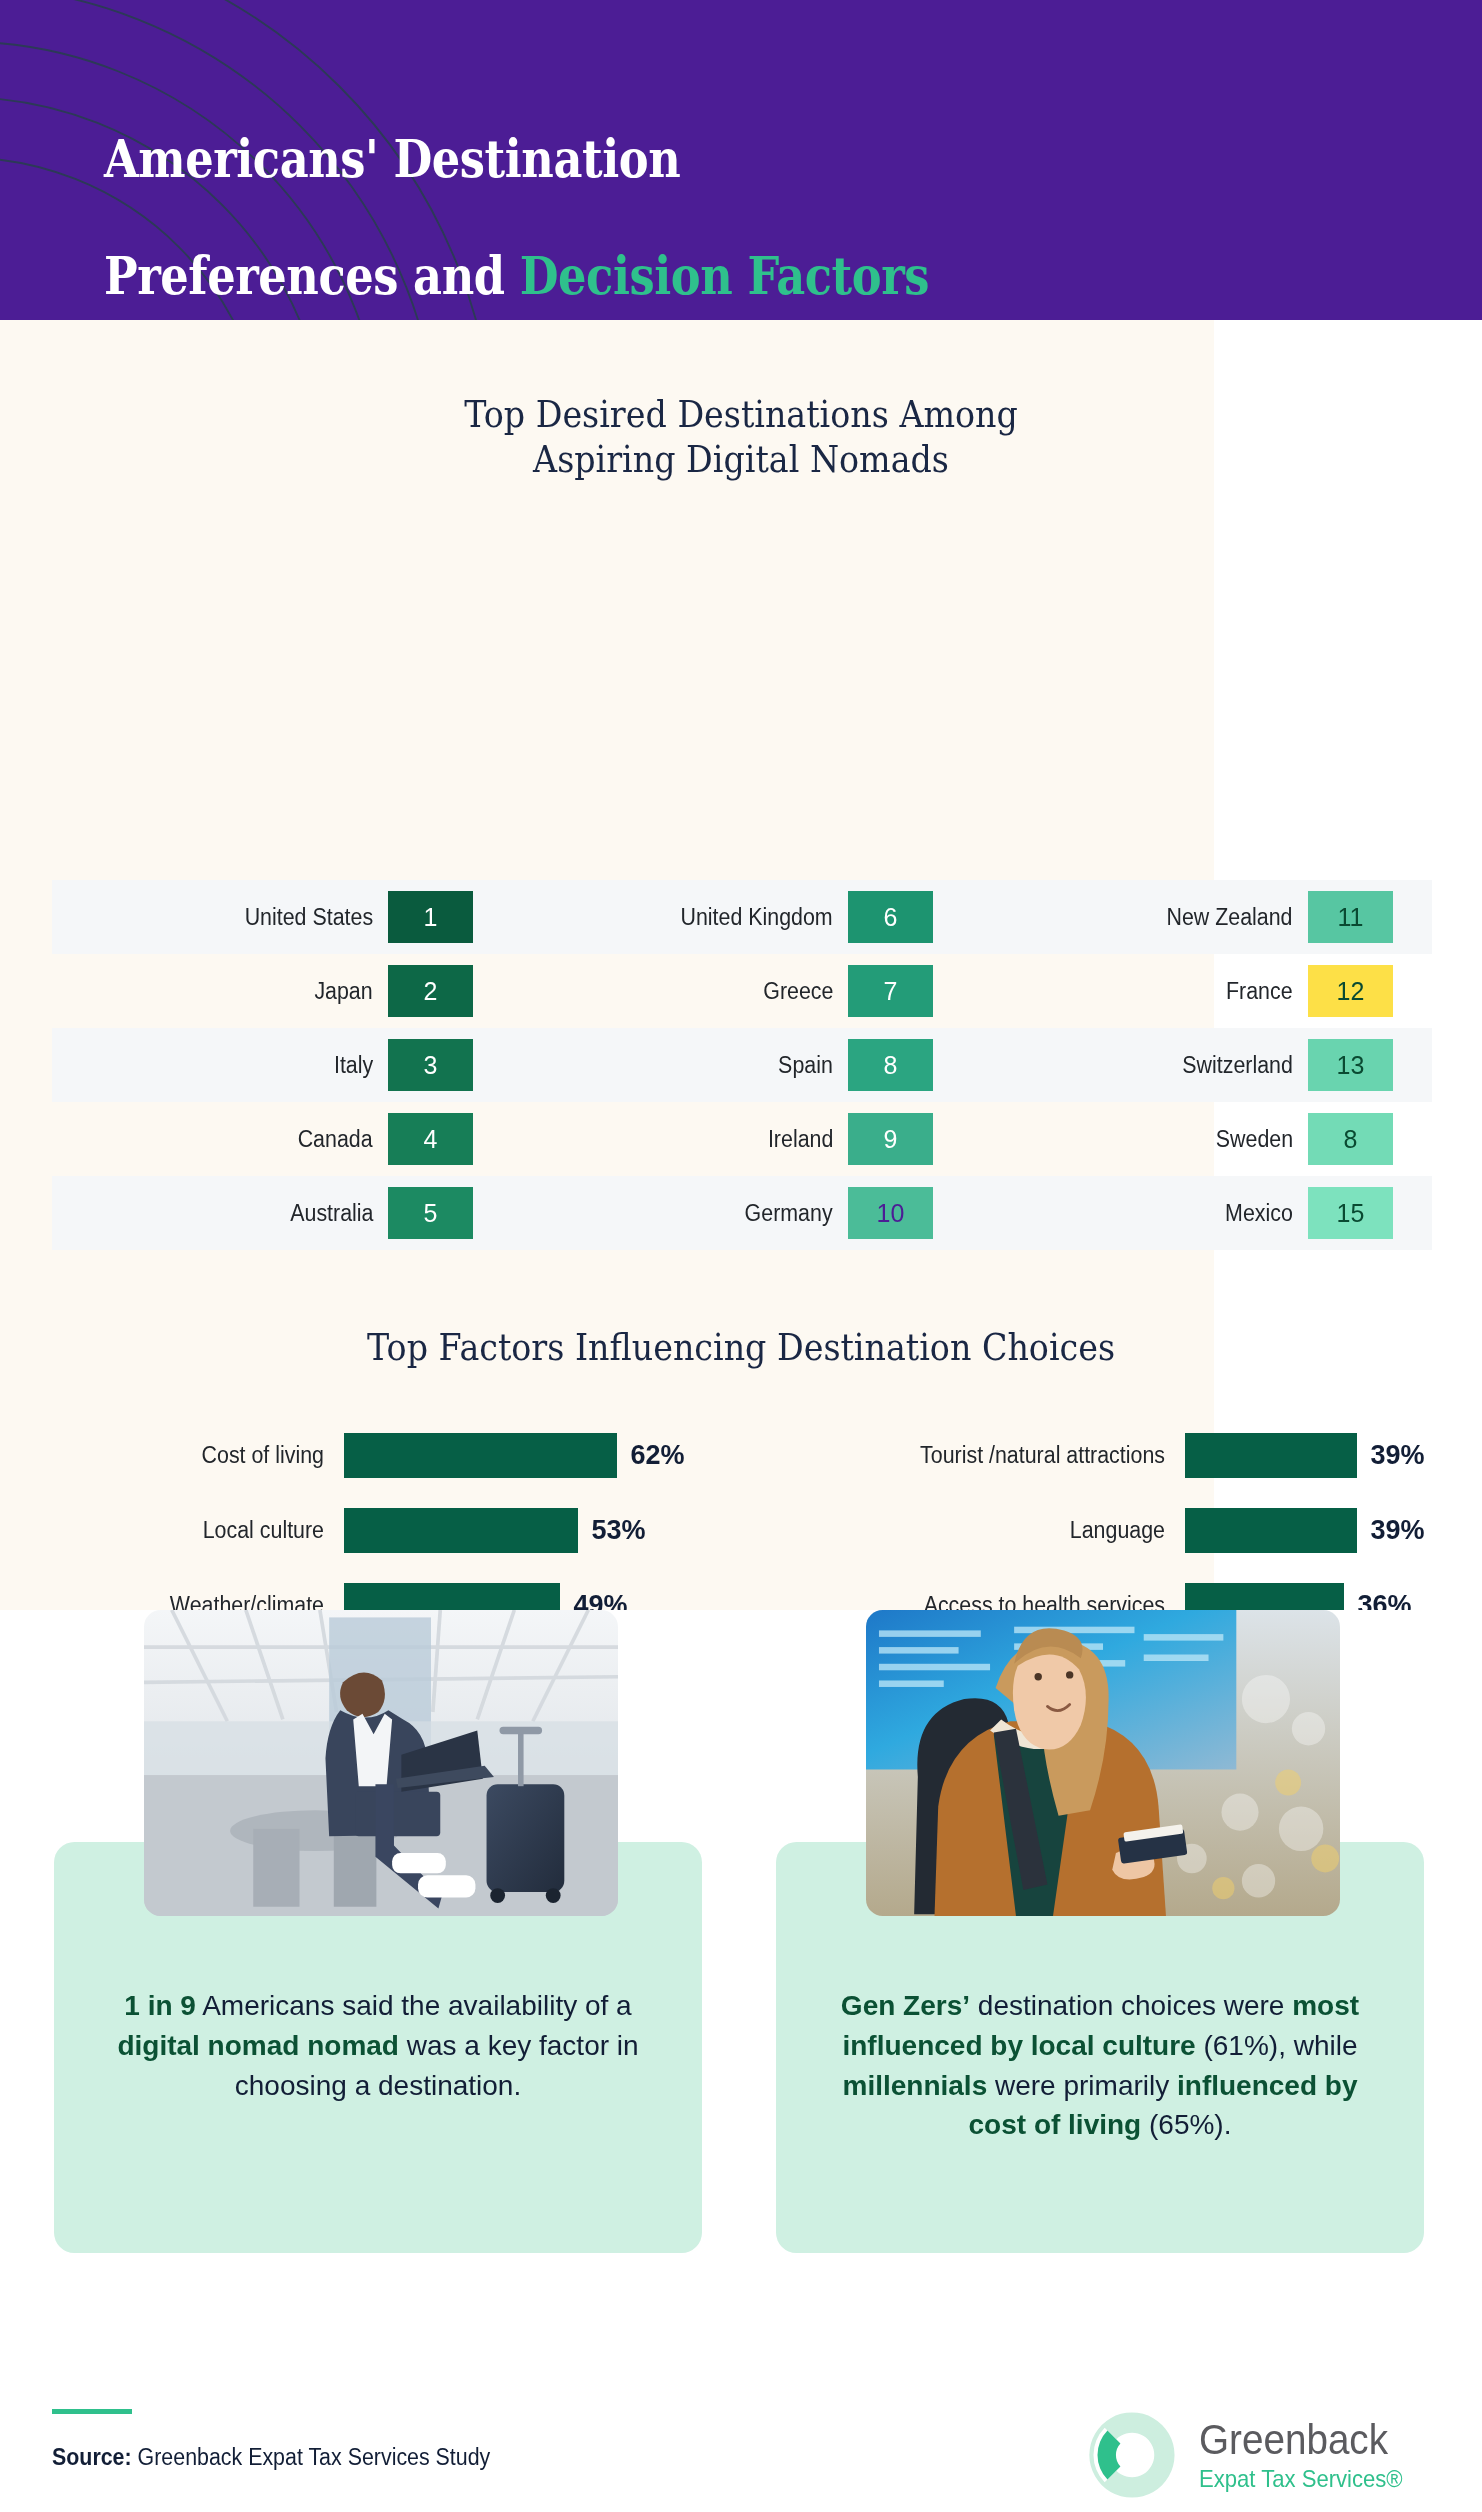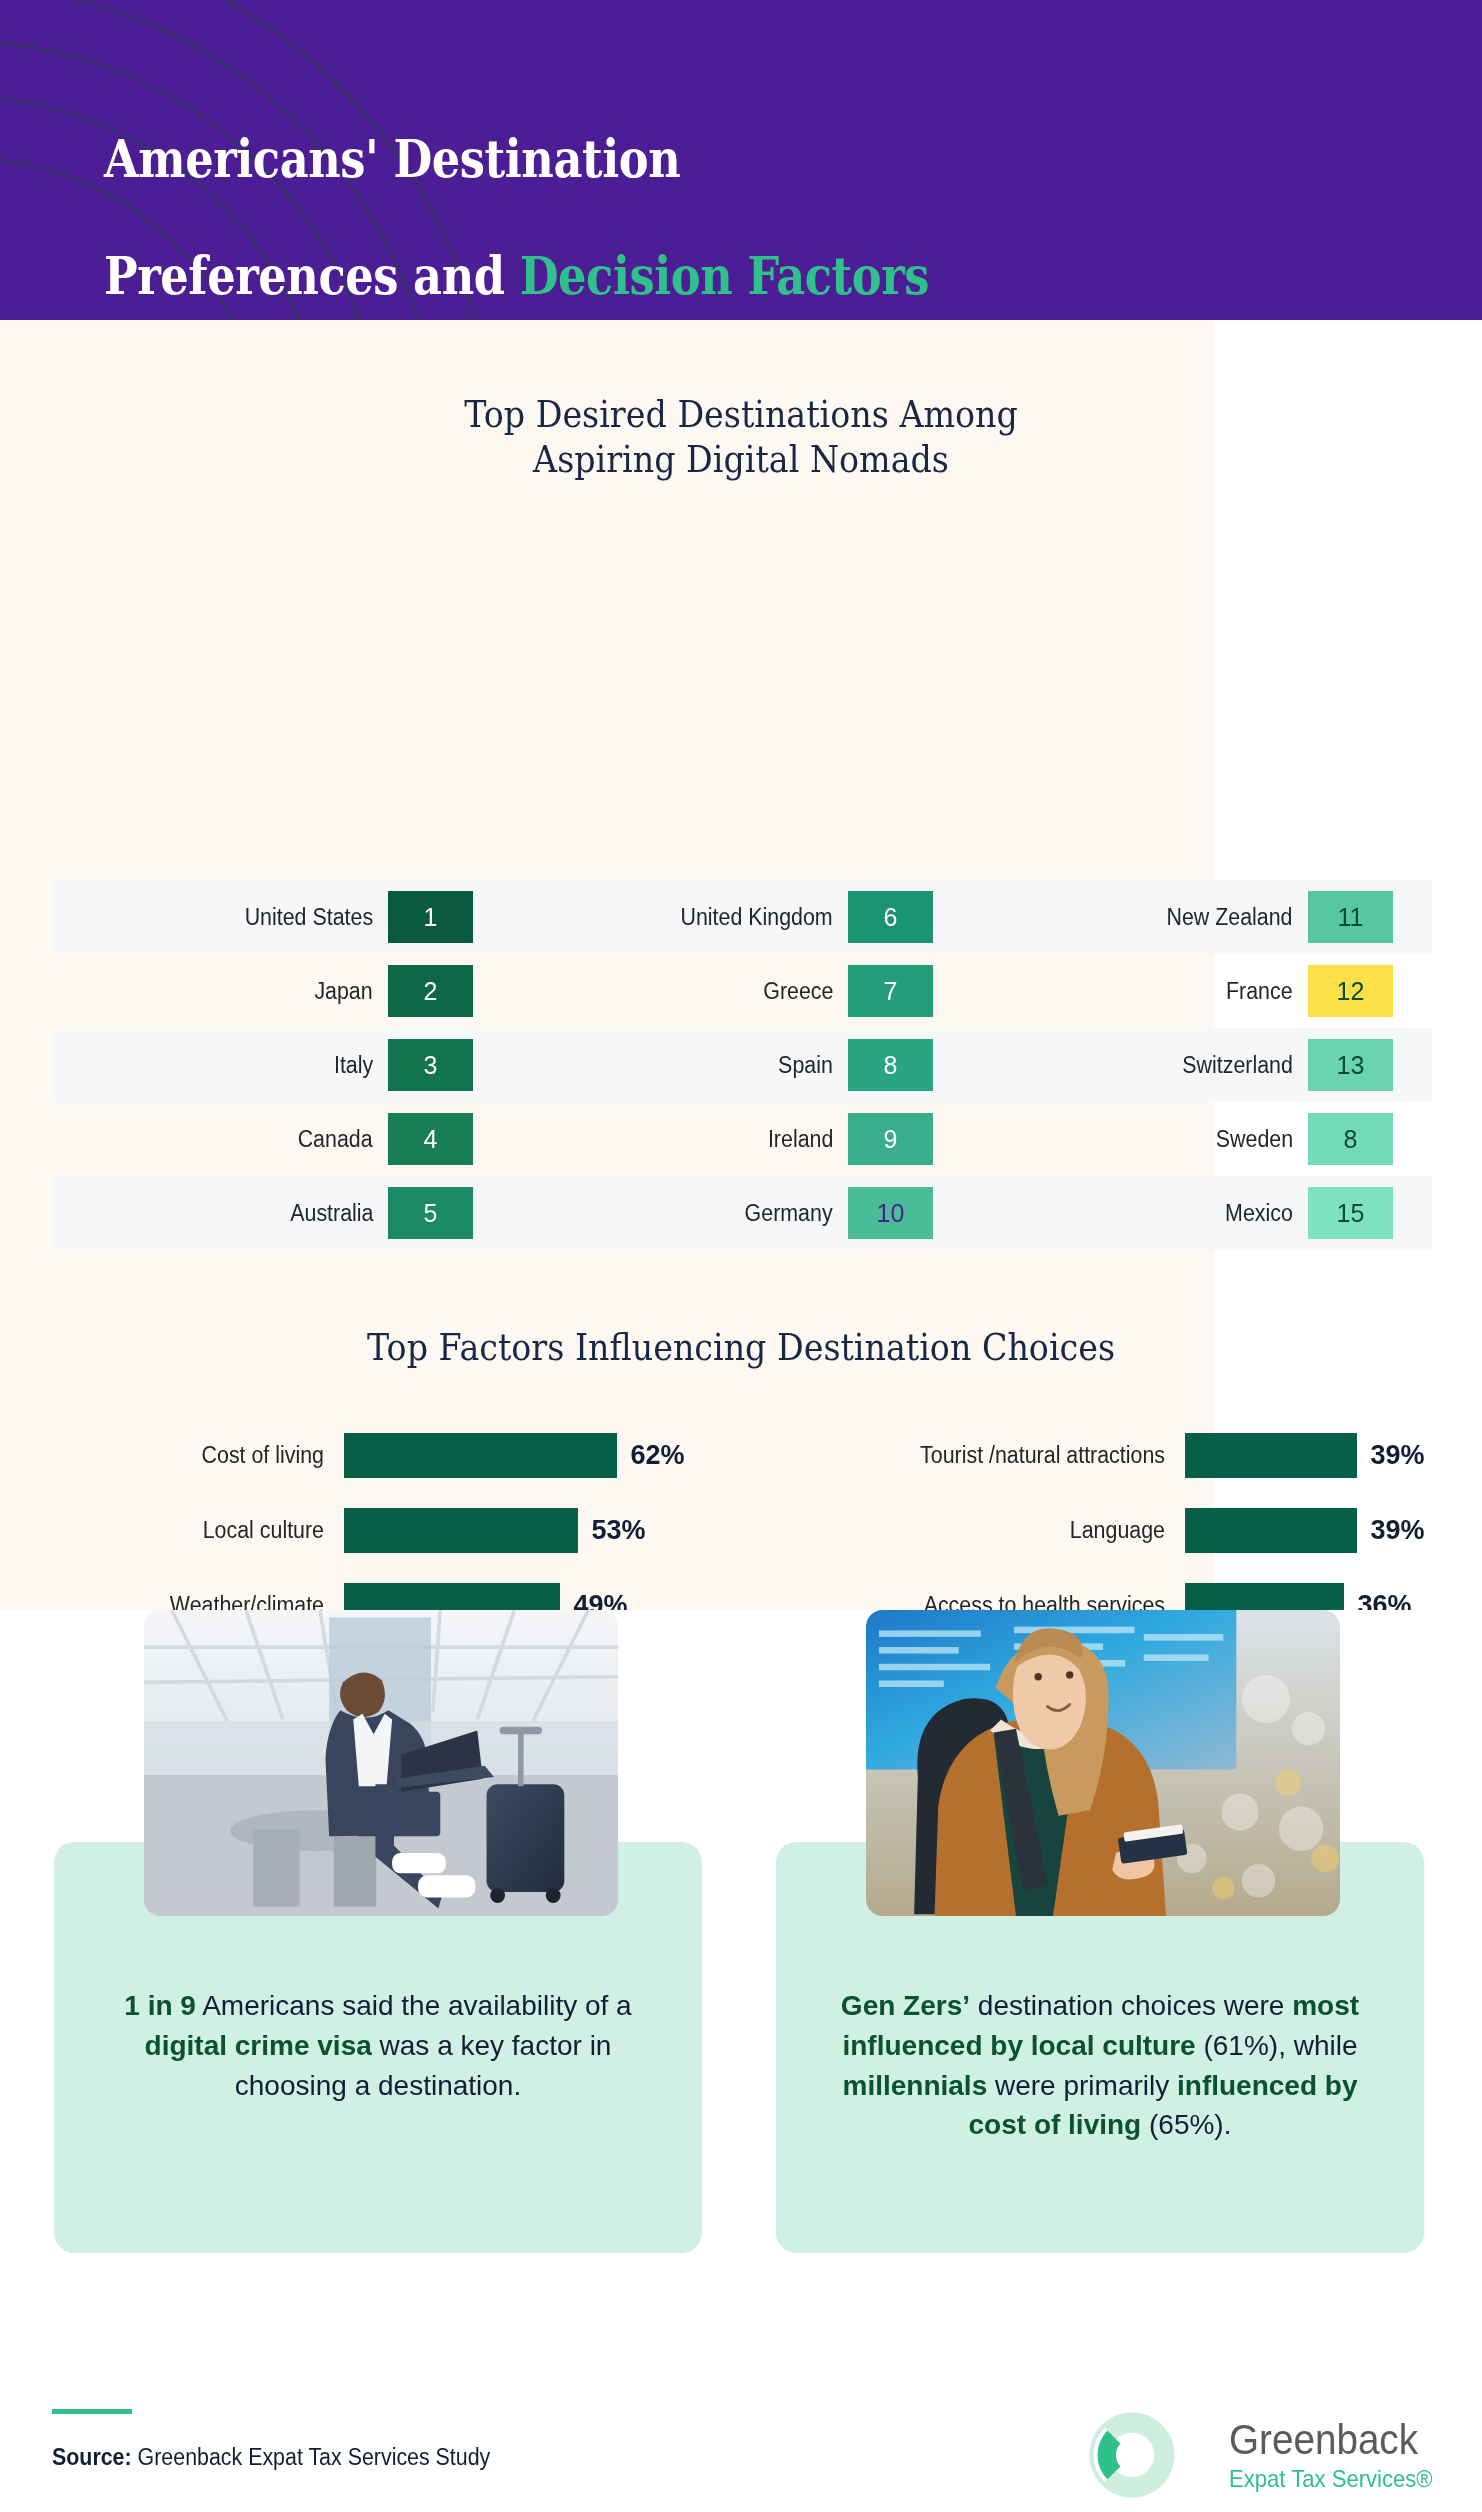--- a/index.html
+++ b/index.html
@@ -222,21 +222,20 @@
     transform-origin: left center;
     white-space: nowrap;
   }
   .footer-source b { font-weight: bold; }
   .footer-logo {
     position: absolute;
     left: 1082px;
     top: 63px;
     display: flex;
     align-items: center;
-    gap: 30px;
   }
   .logo-word {
     margin-left: 16.7px;
     line-height: 1;
   }
   .logo-name {
     font-size: 42px;
     color: #5B5B5F;
     font-weight: 500;
     transform: scaleX(0.92);
@@ -425,21 +424,21 @@
             <div class="bar-fill" style="width: 97px; background: rgb(6, 95, 70);"></div>
             <div class="bar-value">22%</div>
           </div>
         </div>
       </div>
   </div>
 </div>
 
 <div class="lower">
   <div class="callout first">
-    <div class="callout-text" id="callout-text-0"><b>1 in 9</b><span> Americans said the availability of a </span><b>digital crime visa</b><span> was a key factor in choosing a destination.</span></div>
+    <div class="callout-text" id="callout-text-0"><b>1 in 9</b><span> Americans said the availability of a </span><b>digital nomad nomad</b><span> was a key factor in choosing a destination.</span></div>
   </div>
   <div class="callout second">
     <div class="callout-text" id="callout-text-1"><b>Gen Zers’</b><span> destination choices were </span><b>most influenced by local culture</b><span> (61%), while </span><b>millennials</b><span> were primarily </span><b>influenced by cost of living</b><span> (65%).</span></div>
   </div>
 </div>
 
 <div class="photo first">
   <svg viewBox="0 0 512 330" width="474" height="306" preserveAspectRatio="none">
     <defs>
       <linearGradient id="airportA" x1="0" y1="0" x2="0" y2="1">

